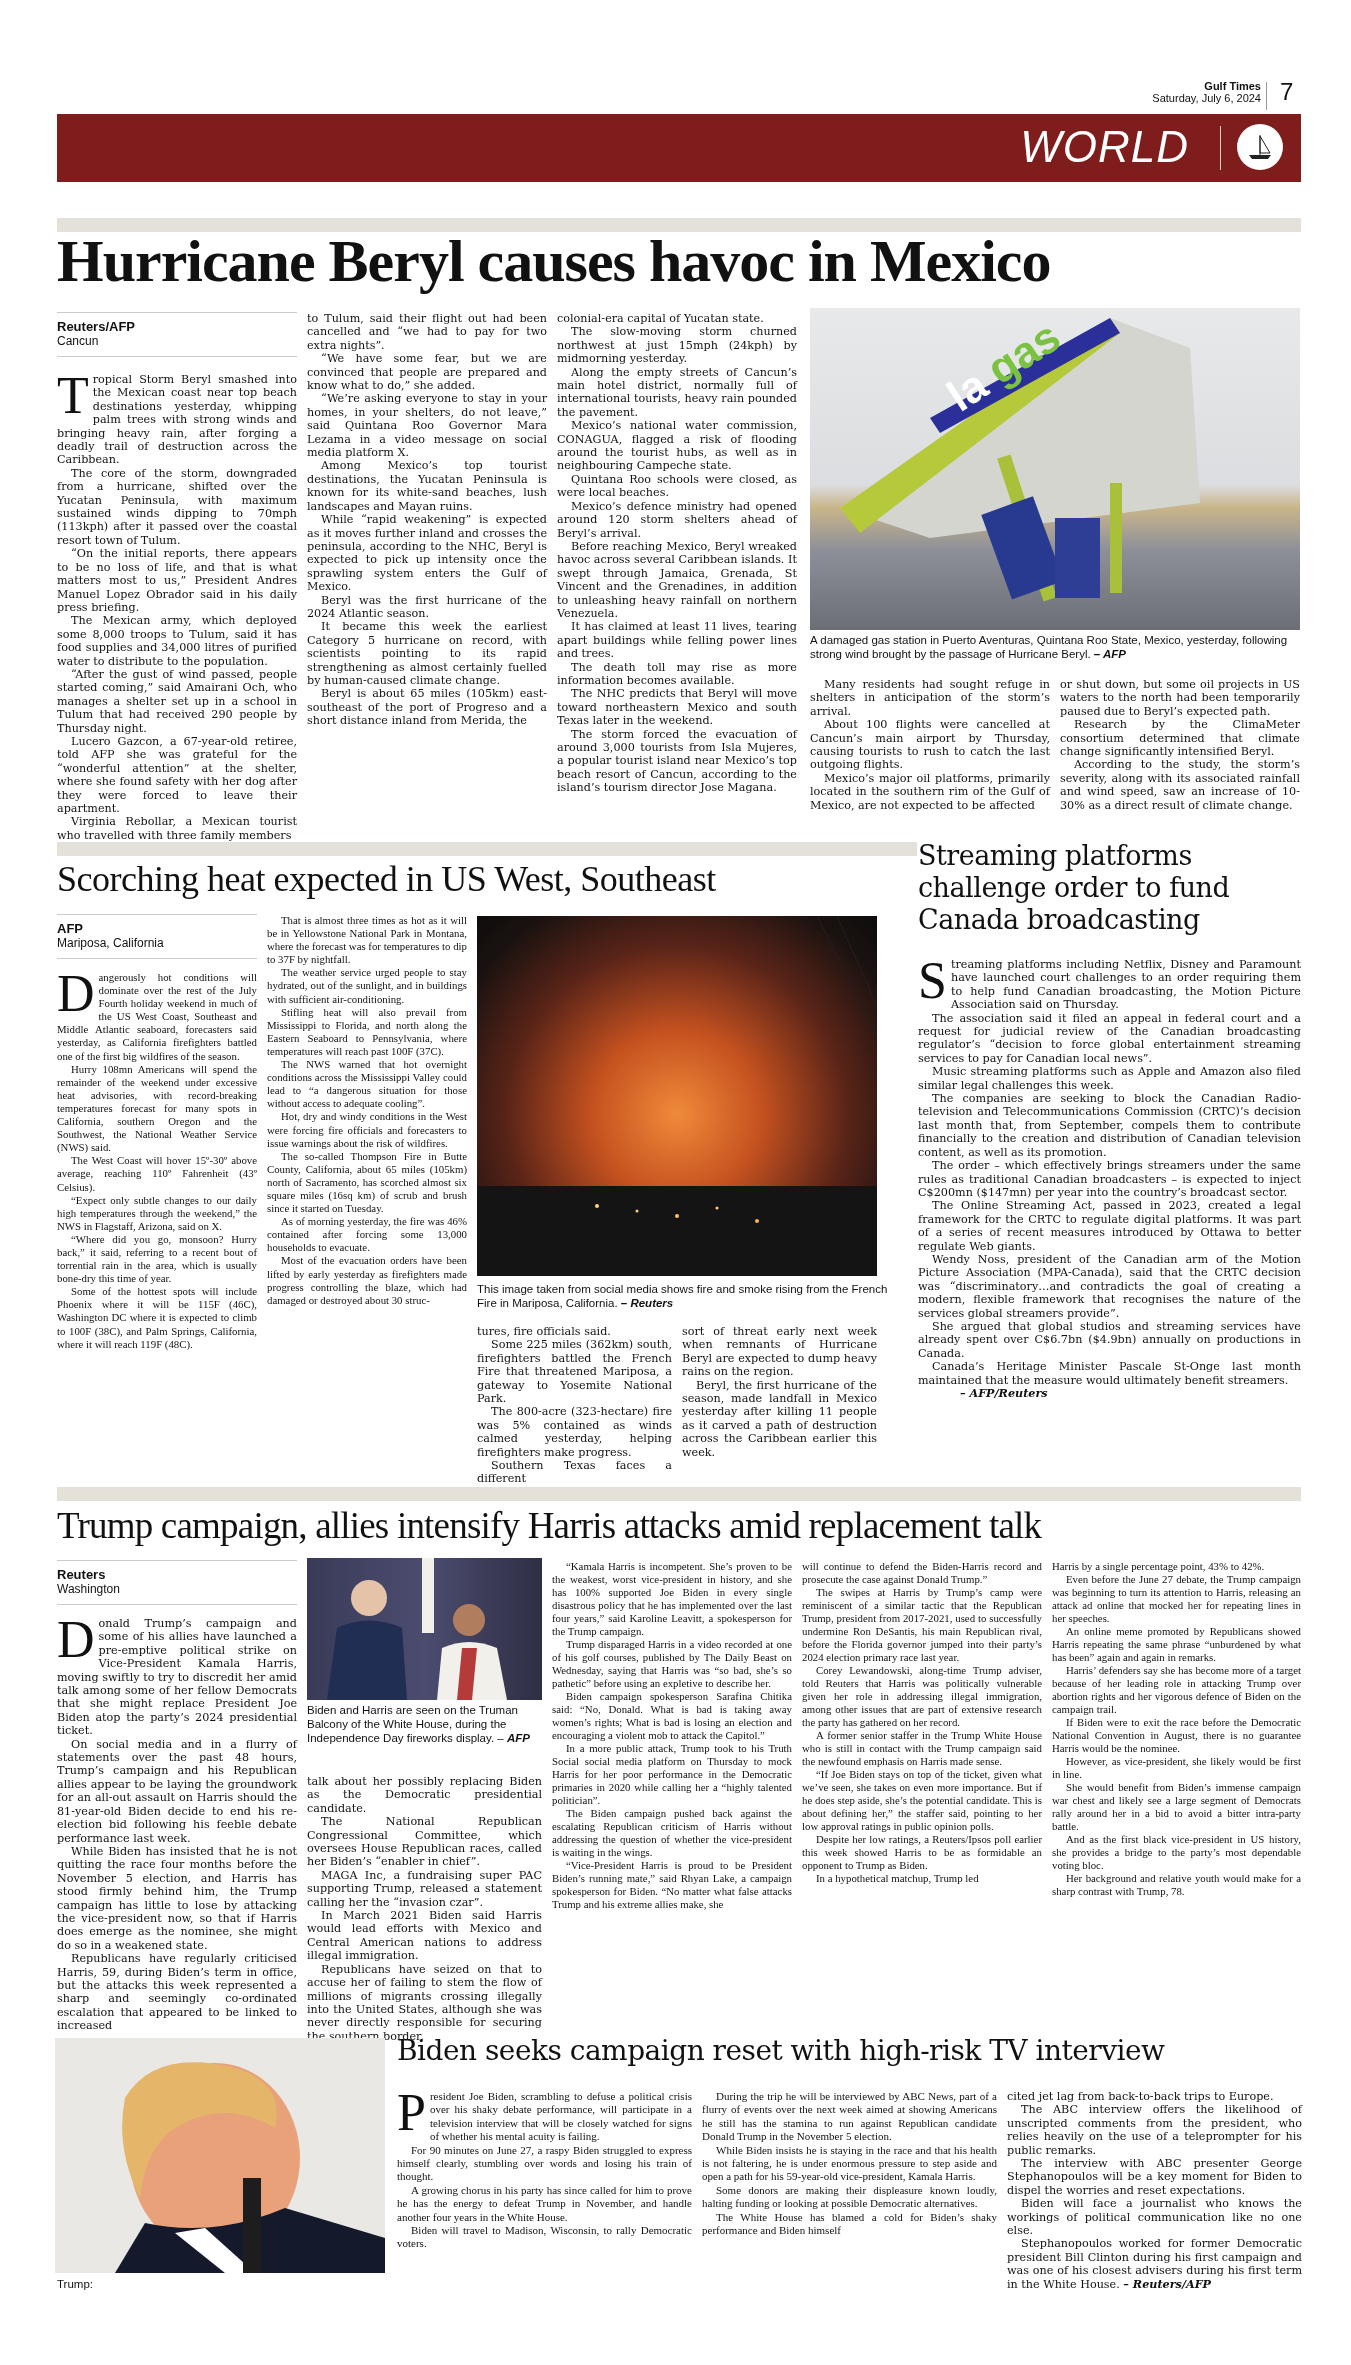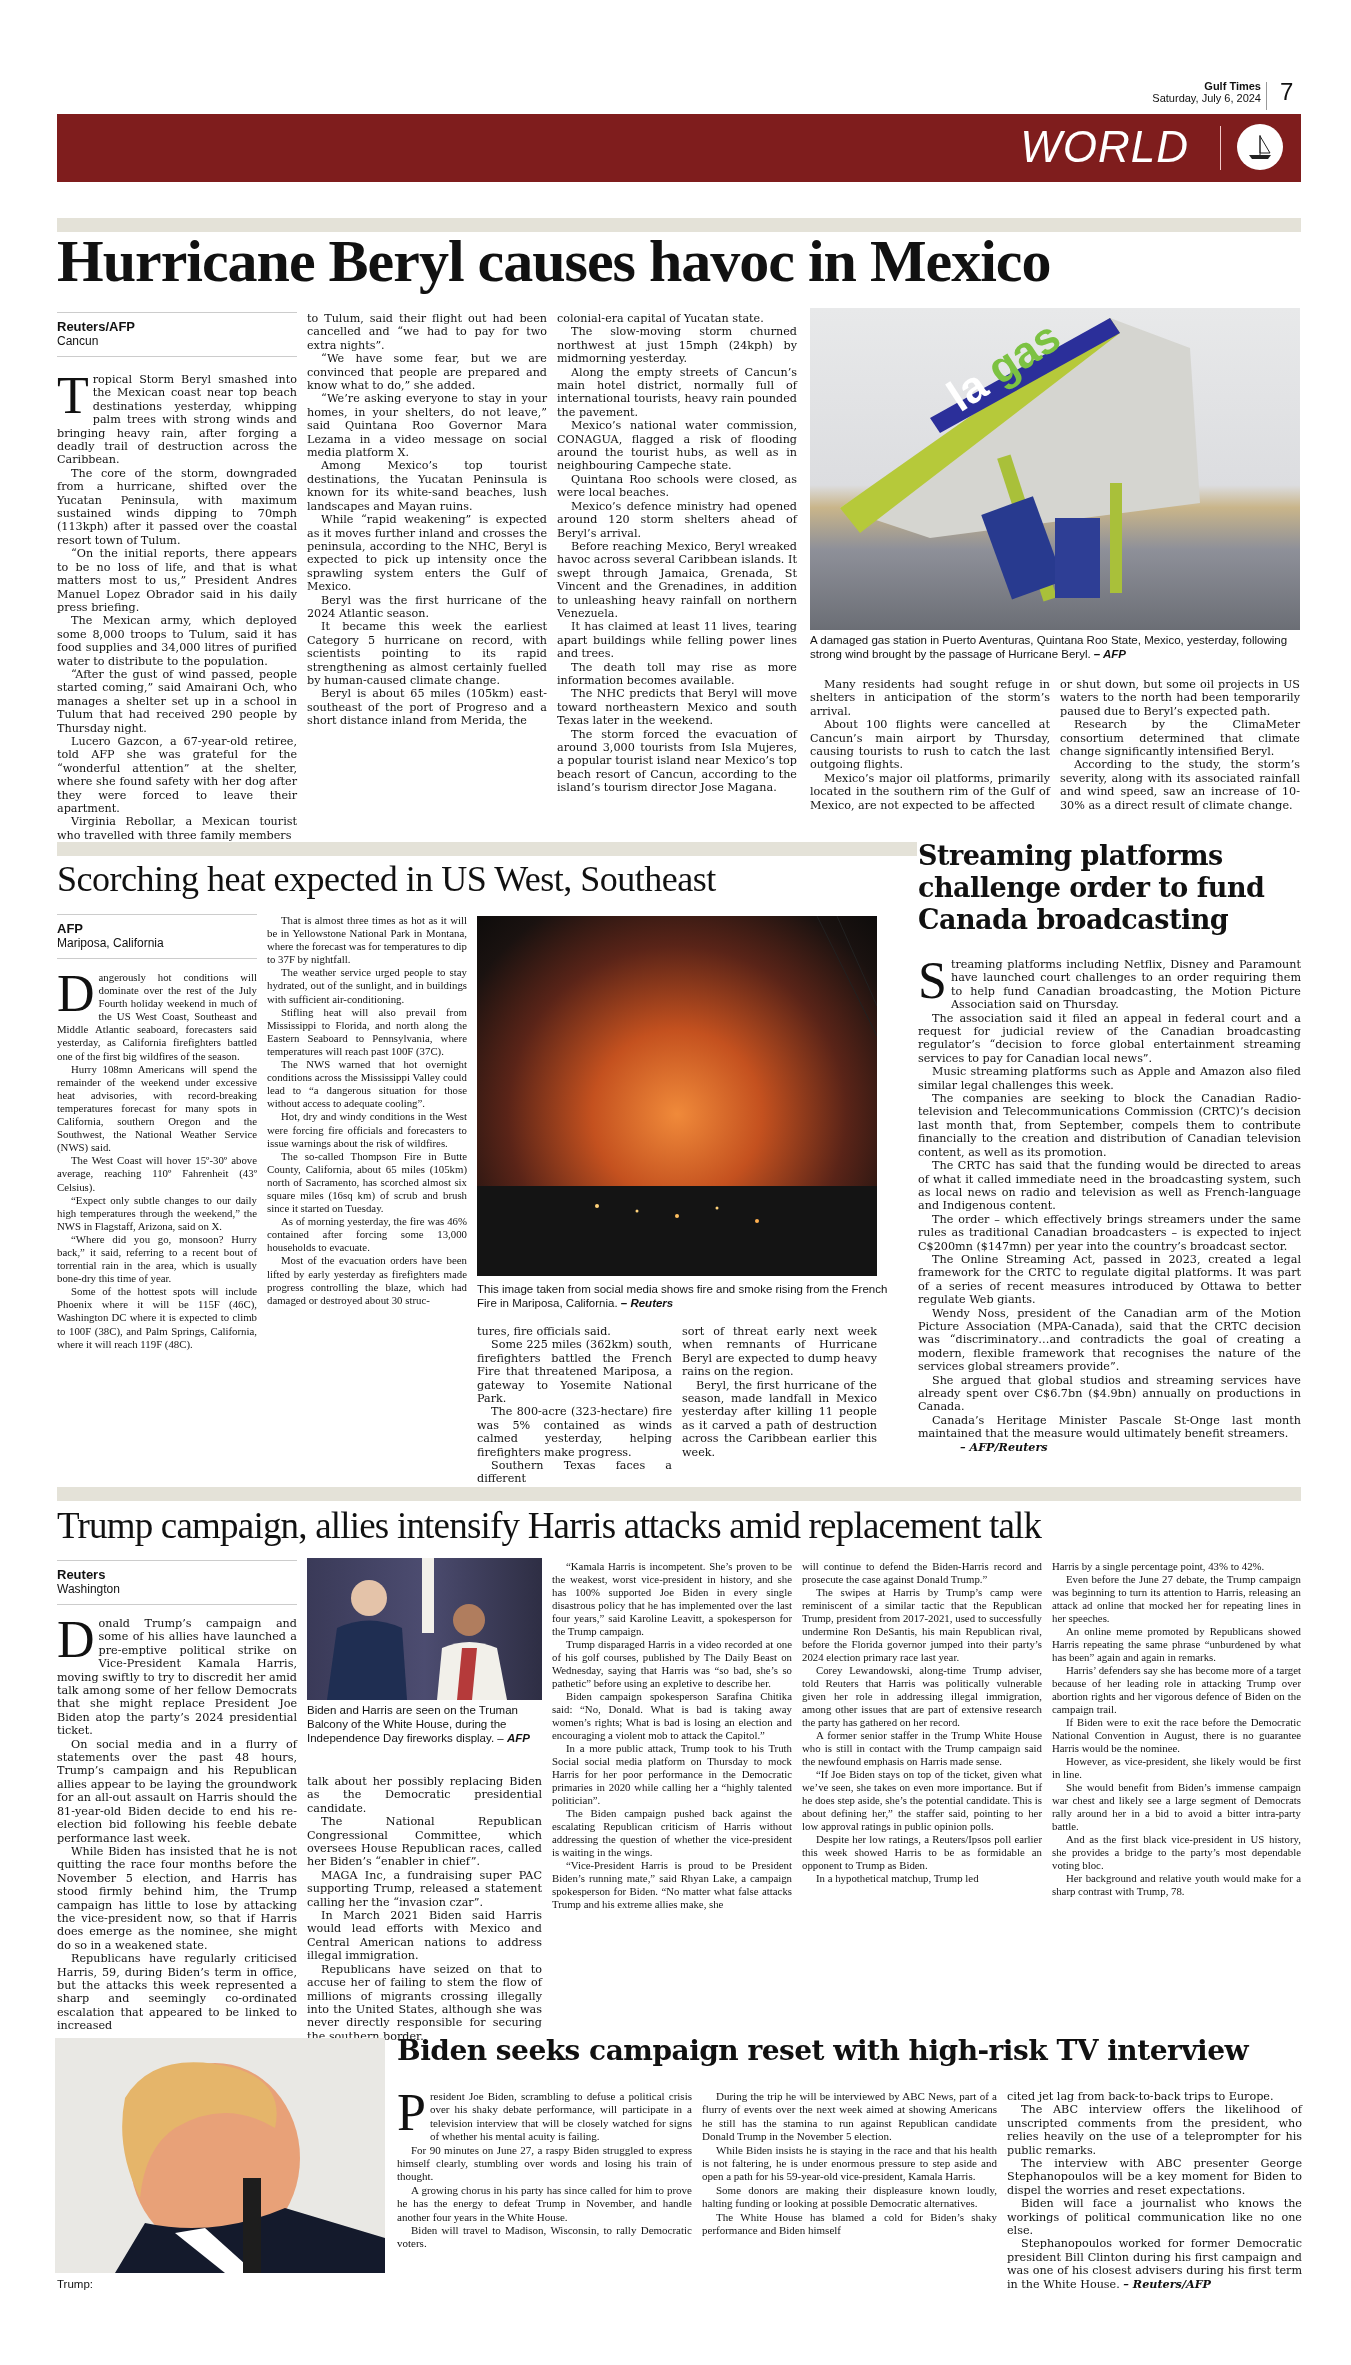--- a/index.html
+++ b/index.html
@@ -10,21 +10,21 @@
   .mh-date { font-size: 11px; line-height: 13px; }
   .mh-divider { position: absolute; top: 82px; left: 1266px; width: 1px; height: 28px; background: #999; }
   .mh-page { position: absolute; top: 78px; left: 1280px; font-family: "Liberation Sans", sans-serif; font-size: 24px; }
   .banner { left: 57px; top: 114px; width: 1244px; height: 68px; background: #7f1d1d; font-style: italic; }
   .banner-label { position: absolute; right: 112px; top: 8px; color: #fff; font-family: "Liberation Sans", sans-serif; font-size: 44px; font-weight: 300; letter-spacing: 1px; }
   .banner-sep { position: absolute; right: 80px; top: 12px; width: 1px; height: 44px; background: #f3c9c9; }
   .banner-logo { position: absolute; right: 18px; top: 10px; width: 46px; height: 46px; border-radius: 50%; background: #fff; display: flex; align-items: center; justify-content: center; }
   .grey-bar { height: 14px; background: #e4e2d8; }
   .hl-bold-serif { font-family: "Liberation Serif", serif; font-weight: bold; letter-spacing: -1px; }
   .hl-light { font-family: "Liberation Serif", serif; font-weight: normal; }
-  .hl-slab { font-family: "DejaVu Serif", serif; font-weight: bold; letter-spacing: -0.5px; }
+  .hl-slab { font-family: "DejaVu Serif", serif; font-weight: normal; letter-spacing: -0.5px; }
   .byline { border-top: 1px solid #ccc; border-bottom: 1px solid #ccc; padding: 6px 0 8px; font-family: "Liberation Sans", sans-serif; }
   .byline .agency { font-weight: bold; font-size: 13px; }
   .byline .place { font-size: 12px; }
   .body-text { font-size: 11.2px; line-height: 13.4px; text-align: justify; hyphens: auto; }
   .body-text p { text-indent: 14px; }
   .body-text p.first { text-indent: 0; }
   .dropcap { float: left; font-size: 52px; line-height: 42px; padding-right: 4px; margin-top: 2px; font-family: "Liberation Serif", serif; }
   .caption { font-family: "Liberation Sans", sans-serif; font-size: 11.5px; line-height: 14px; }
   .caption b { font-style: italic; }
   .photo { overflow: hidden; }
@@ -180,21 +180,20 @@
   <p class="first">sort of threat early next week when remnants of Hurricane Beryl are expected to dump heavy rains on the region.</p>
   <p>Beryl, the first hurricane of the season, made landfall in Mexico yesterday after killing 11 people as it carved a path of destruction across the Caribbean earlier this week.</p>
 </div>
 
 <h2 class="abs hl-slab" style="left:918px;top:840px;width:380px;font-size:27px;line-height:32px;">Streaming platforms challenge order to fund Canada broadcasting</h2>
 <div class="col body-text" style="left:918px;top:958px;width:383px;">
   <p class="first"><span class="dropcap">S</span><span>treaming platforms including Netflix, Disney and Paramount have launched court challenges to an order requiring them to help fund Canadian broadcasting, the Motion Picture Association said on Thursday.</span></p>
   <p>The association said it filed an appeal in federal court and a request for judicial review of the Canadian broadcasting regulator’s “decision to force global entertainment streaming services to pay for Canadian local news”.</p>
   <p>Music streaming platforms such as Apple and Amazon also filed similar legal challenges this week.</p>
   <p>The companies are seeking to block the Canadian Radio-television and Telecommunications Commission (CRTC)’s decision last month that, from September, compels them to contribute financially to the creation and distribution of Canadian television content, as well as its promotion.</p>
-  <p>The CRTC has said that the funding would be directed to areas of what it called immediate need in the broadcasting system, such as local news on radio and television as well as French-language and Indigenous content.</p>
   <p>The order – which effectively brings streamers under the same rules as traditional Canadian broadcasters – is expected to inject C$200mn ($147mn) per year into the country’s broadcast sector.</p>
   <p>The Online Streaming Act, passed in 2023, created a legal framework for the CRTC to regulate digital platforms. It was part of a series of recent measures introduced by Ottawa to better regulate Web giants.</p>
   <p>Wendy Noss, president of the Canadian arm of the Motion Picture Association (MPA-Canada), said that the CRTC decision was “discriminatory…and contradicts the goal of creating a modern, flexible framework that recognises the nature of the services global streamers provide”.</p>
   <p>She argued that global studios and streaming services have already spent over C$6.7bn ($4.9bn) annually on productions in Canada.</p>
   <p>Canada’s Heritage Minister Pascale St-Onge last month maintained that the measure would ultimately benefit streamers.</p>
   <p style="padding-left:28px;font-style:italic;font-weight:bold;">– AFP/Reuters</p>
 </div>
 
 <div class="abs grey-bar" style="left:57px;top:1487px;width:1244px;"></div>
 <h2 class="abs hl-light" style="left:57px;top:1504px;width:1244px;font-size:37px;line-height:44px;white-space:nowrap;letter-spacing:-0.8px;">Trump campaign, allies intensify Harris attacks amid replacement talk</h2>

